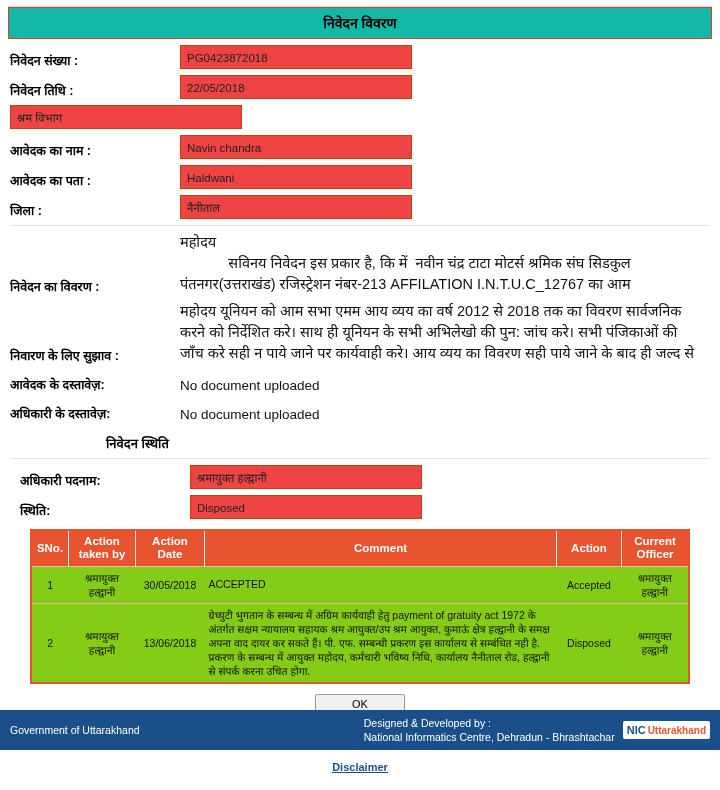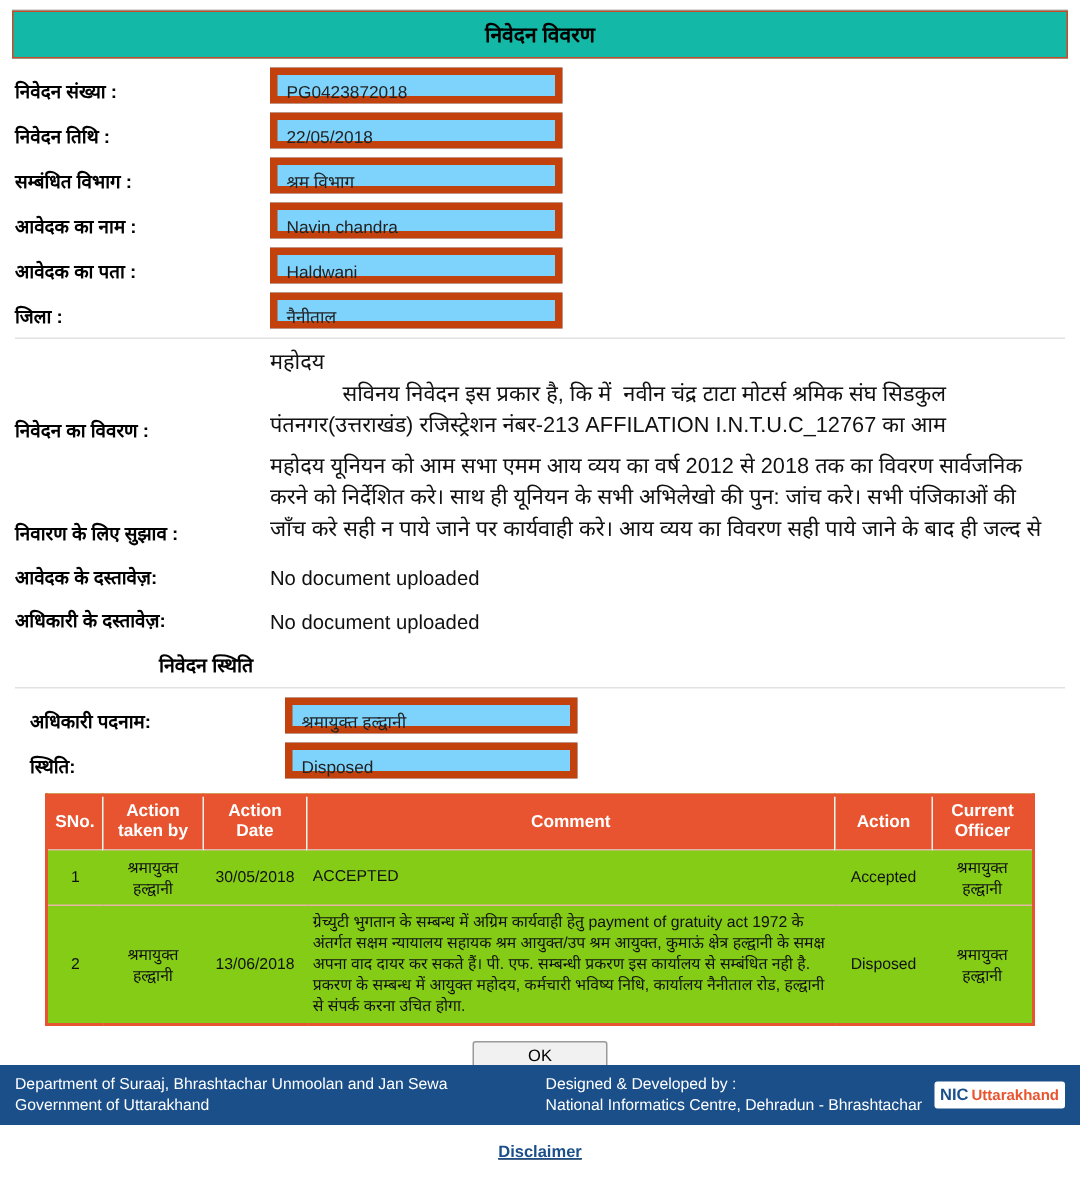--- a/index.html
+++ b/index.html
@@ -45,28 +45,28 @@
     flex:0 0 170px;
     font-weight:bold;
     font-size:12.5px;
     padding-top:6px;
     color:#000;
   }
   .lbl.indent{
     padding-left:10px;
   }
   .fieldbox2{
-    border:5px solid #c2410c;
-    width:195px;
+    border:1px solid #c2410c;
+    width:232px;
     height:24px;
     line-height:24px;
     padding-left:6px;
     font-size:11.5px;
     color:#222;
-    background:#7dd3fc;
+    background:#ef4444;
     box-sizing:border-box;
   }
   .textarea-like{
     flex:1 1 auto;
     font-size:14.5px;
     line-height:1.45;
     color:#111;
     max-height:80px;
     overflow:hidden;
     padding-right:12px;
@@ -191,21 +191,20 @@
       <div class="lbl devanagari">निवेदन संख्या :</div>
       <div class="fieldbox2">PG0423872018</div>
     </div>
 
     <div class="row">
       <div class="lbl devanagari">निवेदन तिथि :</div>
       <div class="fieldbox2">22/05/2018</div>
     </div>
 
     <div class="row">
-      <div class="lbl devanagari">सम्बंधित विभाग :</div>
       <div class="fieldbox2 devanagari">श्रम विभाग</div>
     </div>
 
     <div class="row">
       <div class="lbl devanagari">आवेदक का नाम :</div>
       <div class="fieldbox2">Navin chandra</div>
     </div>
 
     <div class="row">
       <div class="lbl devanagari">आवेदक का पता :</div>
@@ -287,21 +286,20 @@
     </tbody>
   </table>
 
   <div class="okwrap">
     <button class="okbtn">OK</button>
   </div>
 
   <div class="footer">
     <div class="footer-bar">
       <div>
-        <div>Department of Suraaj, Bhrashtachar Unmoolan and Jan Sewa</div>
         <div>Government of Uttarakhand</div>
       </div>
       <div class="footer-right">
         <div>
           <div>Designed &amp; Developed by :</div>
           <div>National Informatics Centre, Dehradun - Bhrashtachar</div>
         </div>
         <div class="nic-badge">
           <span>NIC</span><span class="ut">Uttarakhand</span>
         </div>

